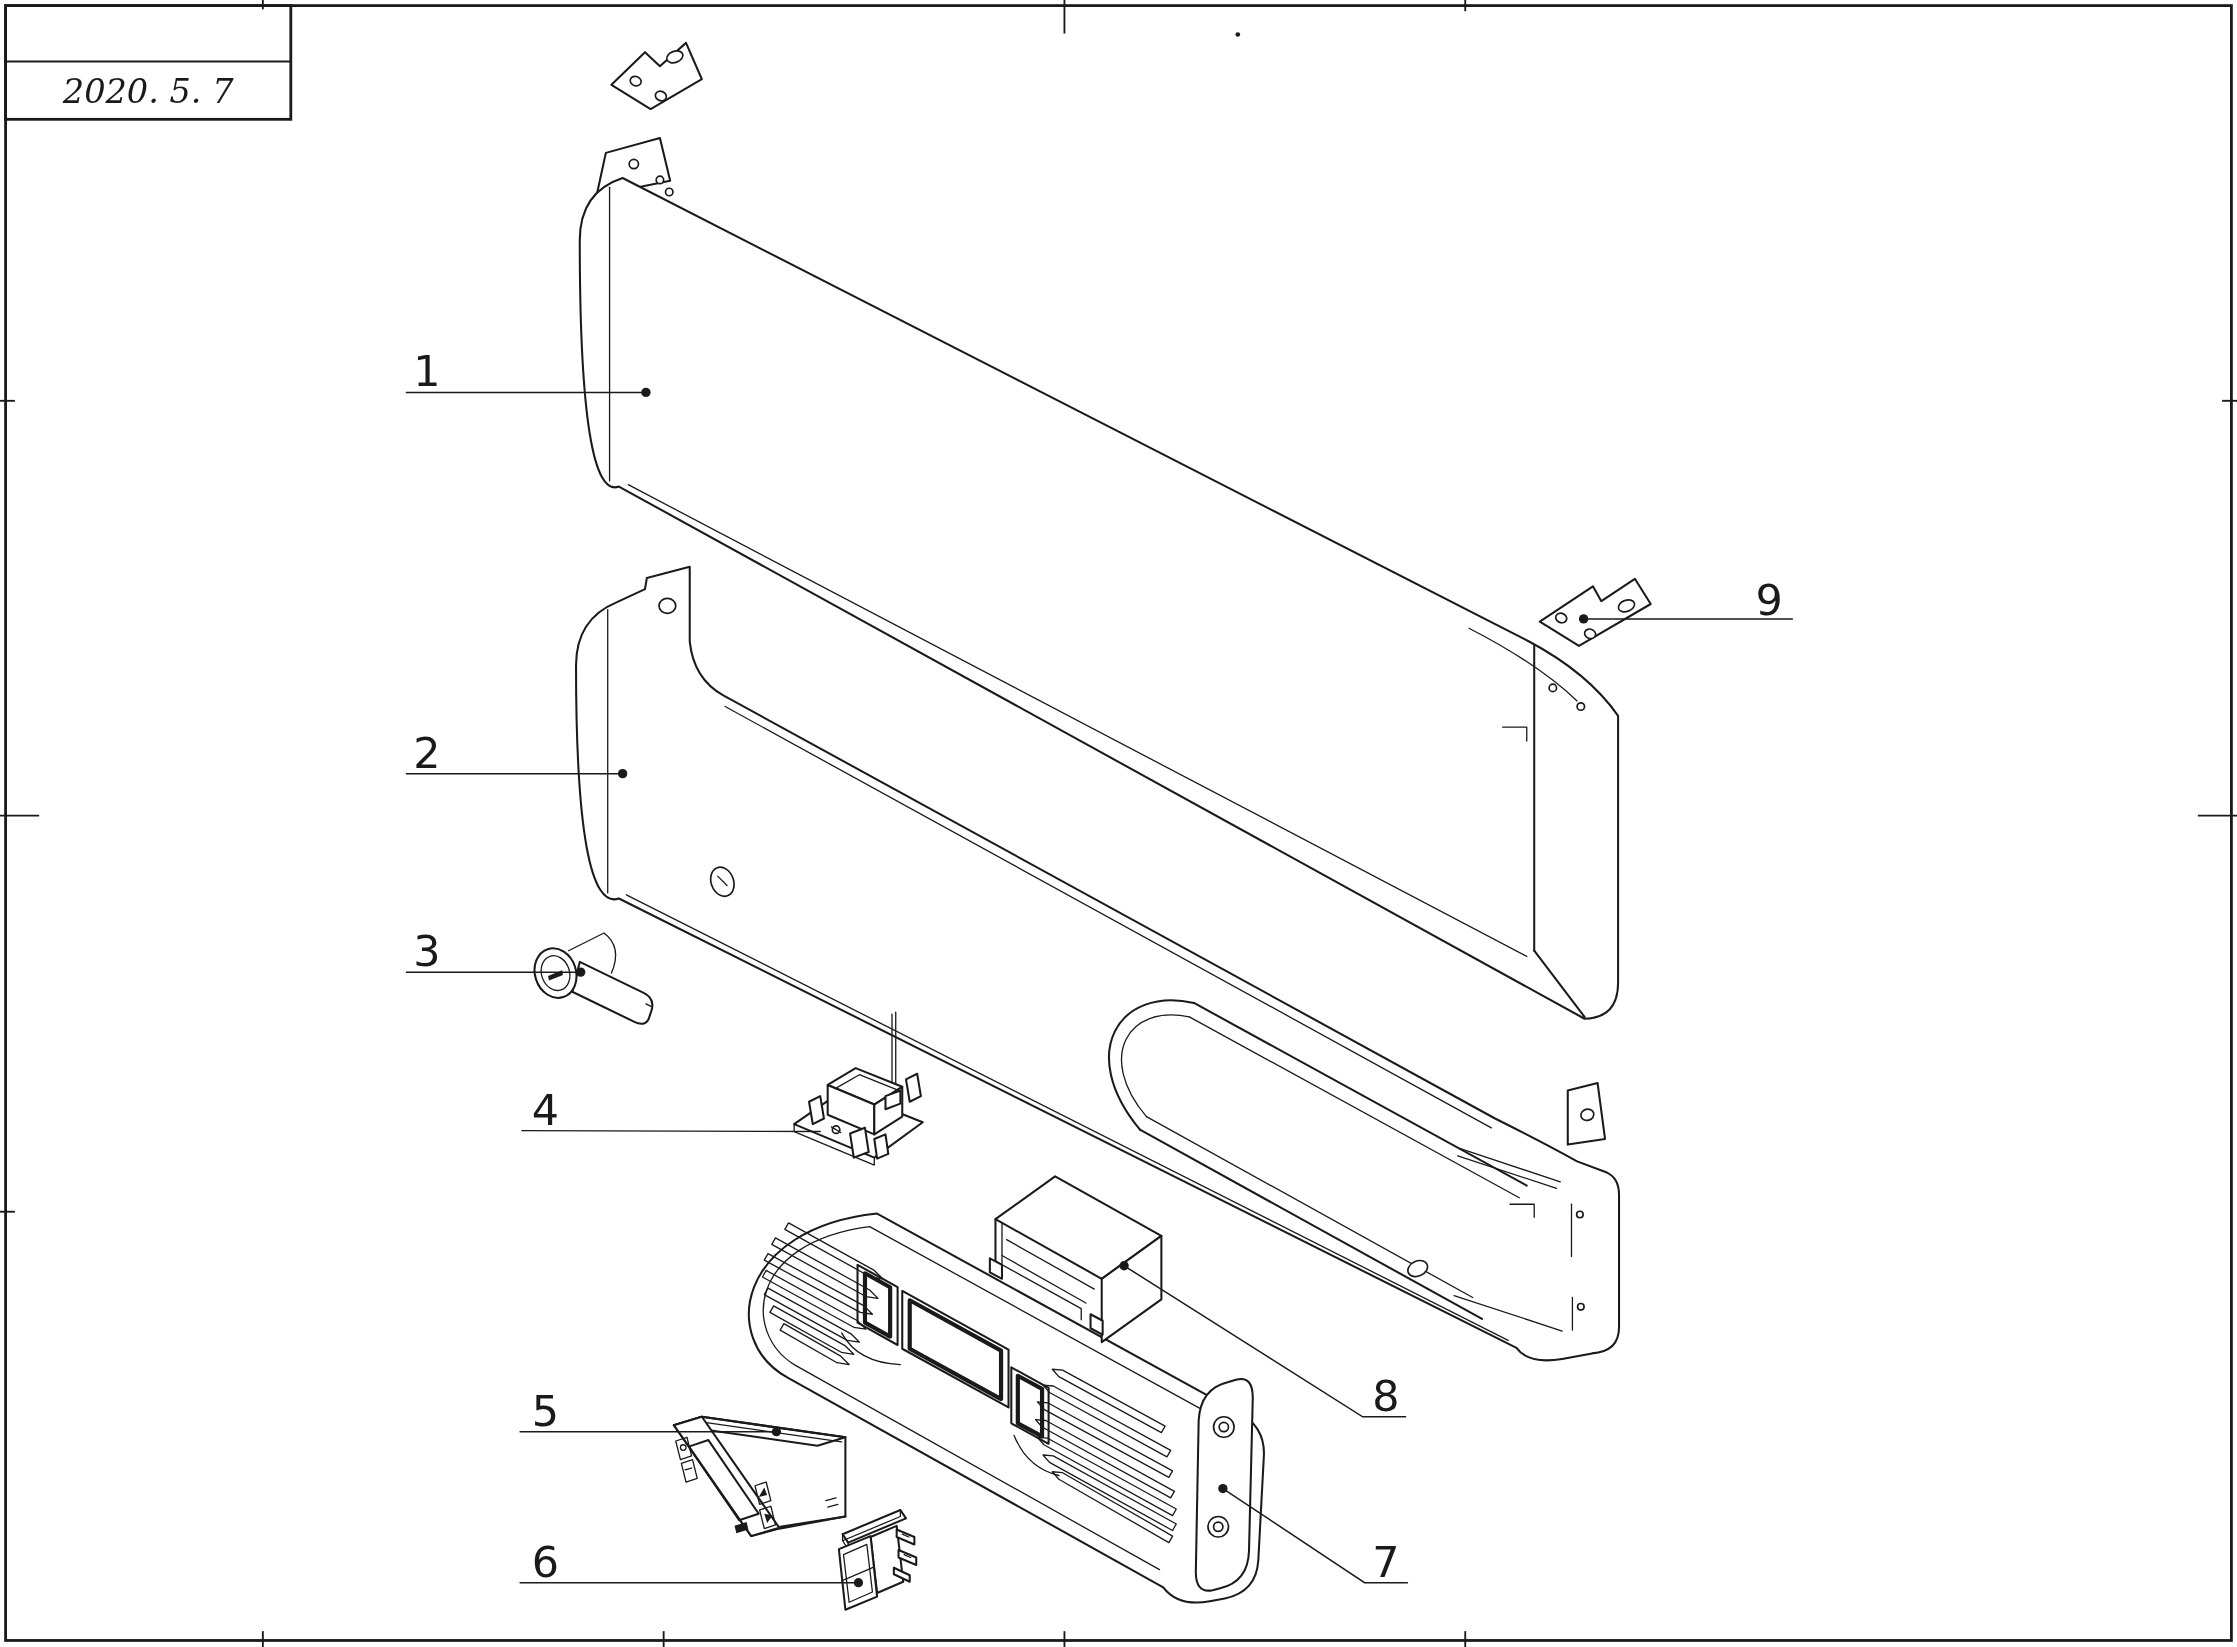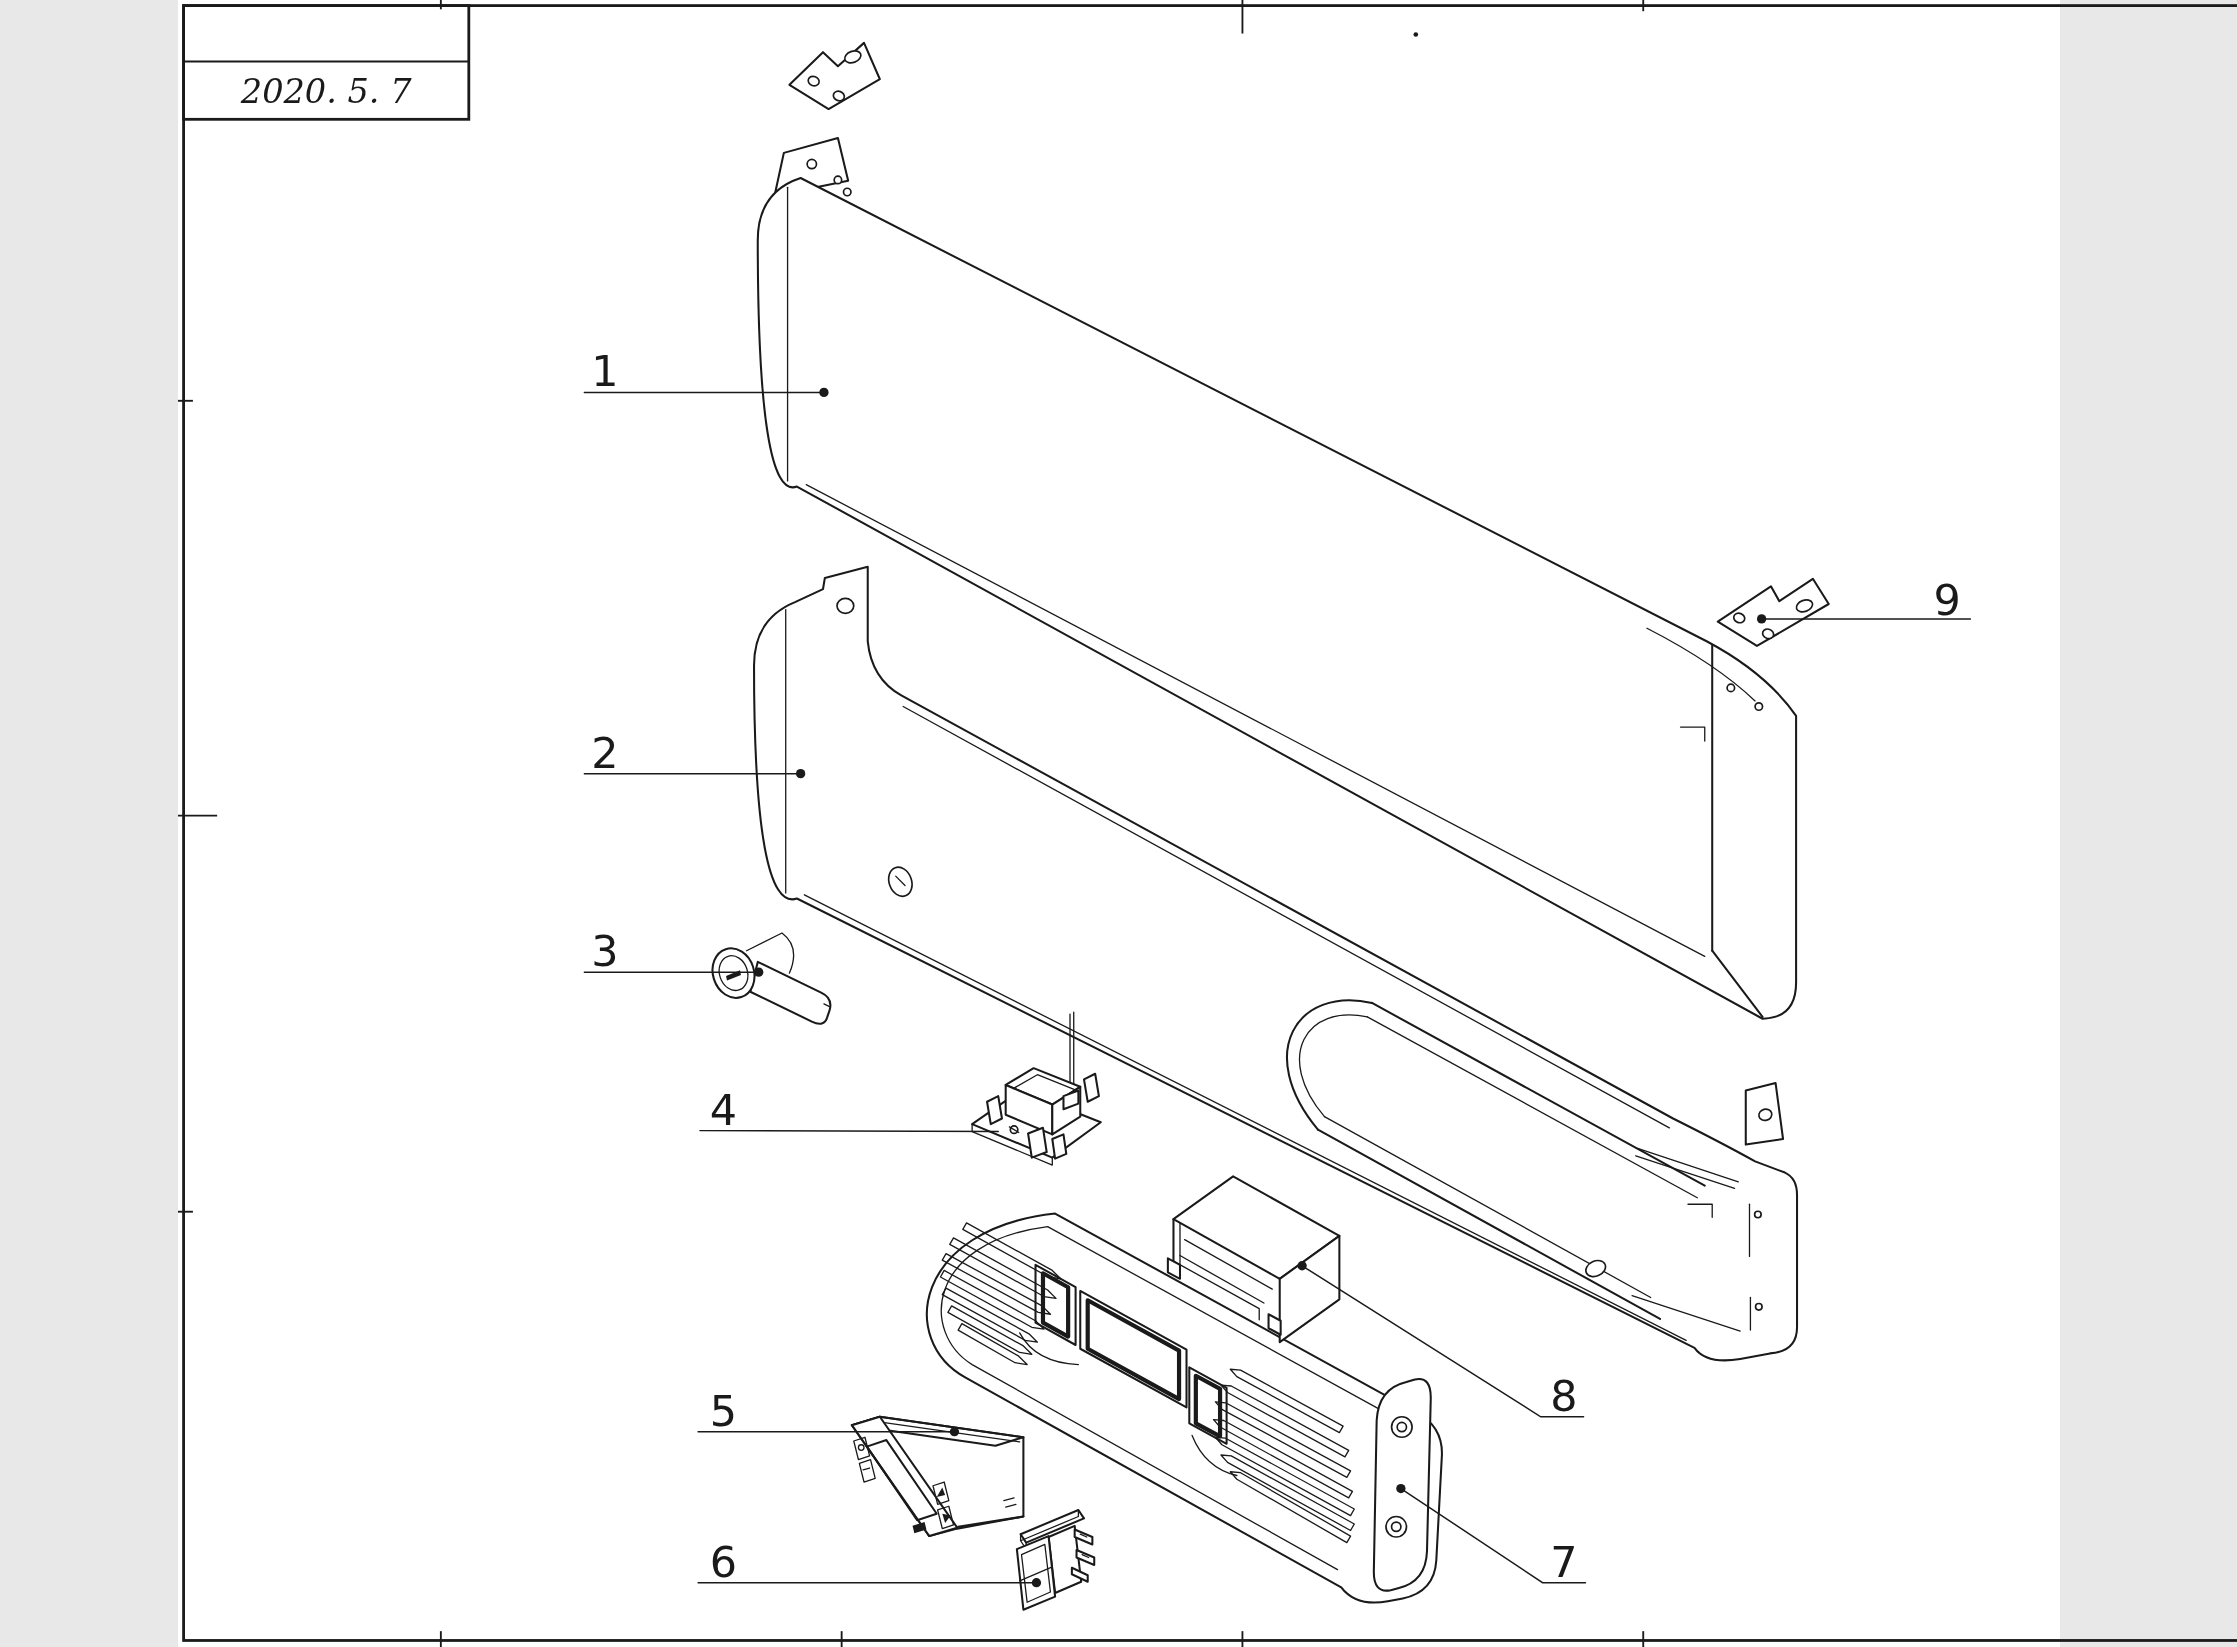--- a/index.html
+++ b/index.html
@@ -1,16 +1,16 @@
 <!DOCTYPE html>
 <html style="font-size:15px"><head>
 <meta charset="utf-8">
 <style>
   html,body{margin:0;padding:0;background:#e8e8e8;}
-  .sheet{width:1882px;height:1647px;background:#ffffff;position:relative;margin:0 auto;}
+  .sheet{width:2237px;height:1647px;background:#ffffff;position:relative;margin:0 auto;}
   svg{display:block;}
   .pline{fill:#ffffff;stroke:#1a1a1a;stroke-width:2.2;stroke-linejoin:round;stroke-linecap:round;}
   .oline{fill:none;stroke:#1a1a1a;stroke-width:2.2;stroke-linejoin:round;stroke-linecap:round;}
   .thin{fill:none;stroke:#1a1a1a;stroke-width:1.4;stroke-linejoin:round;stroke-linecap:round;}
   .thick{fill:none;stroke:#1a1a1a;stroke-width:4.5;stroke-linejoin:round;}
   .hole{fill:#ffffff;stroke:#1a1a1a;stroke-width:1.8;}
   .dark{fill:#1a1a1a;stroke:none;}
   .leader{fill:none;stroke:#1a1a1a;stroke-width:1.6;stroke-linecap:round;}
   .callout-num{font-family:"DejaVu Sans","Liberation Sans",sans-serif;font-size:46px;fill:#1a1a1a;text-anchor:middle;}
   .date-text{font-family:"DejaVu Serif","Liberation Serif",serif;font-style:italic;font-size:36px;fill:#1a1a1a;text-anchor:middle;}

